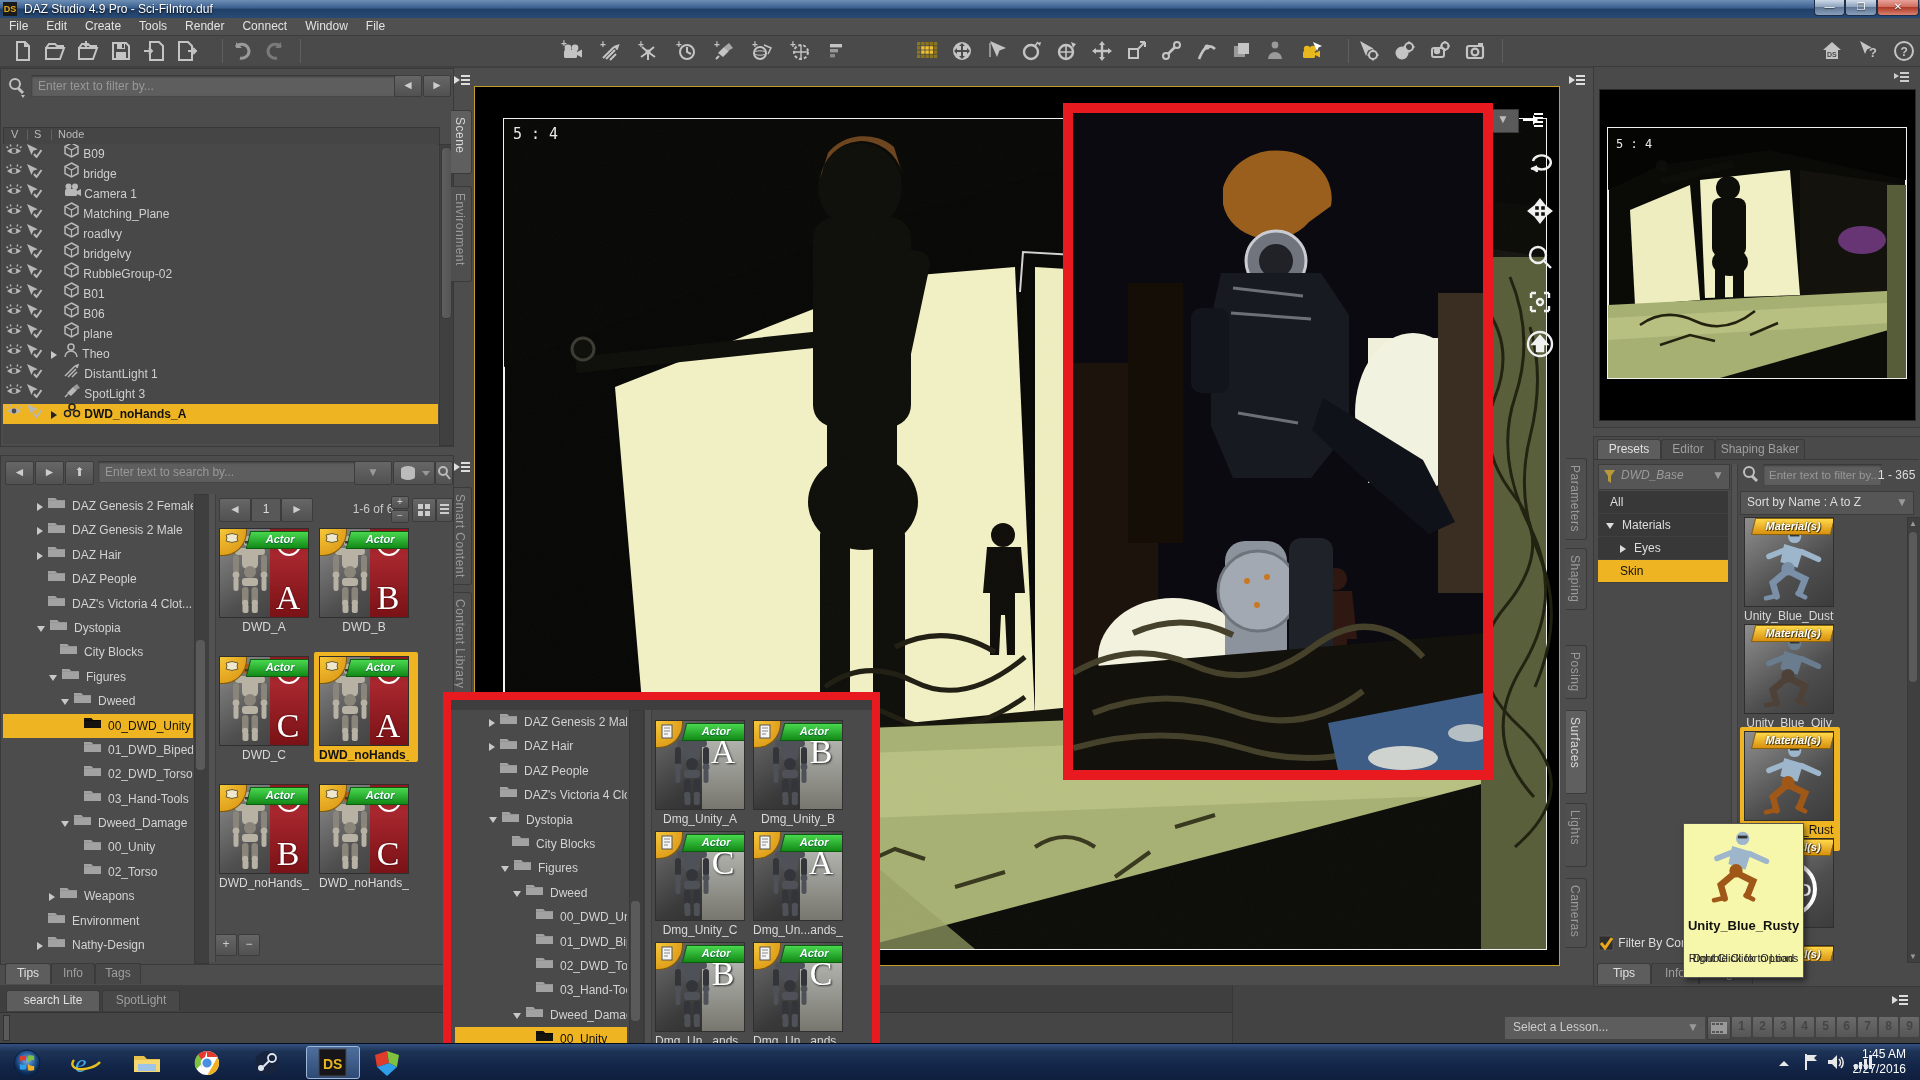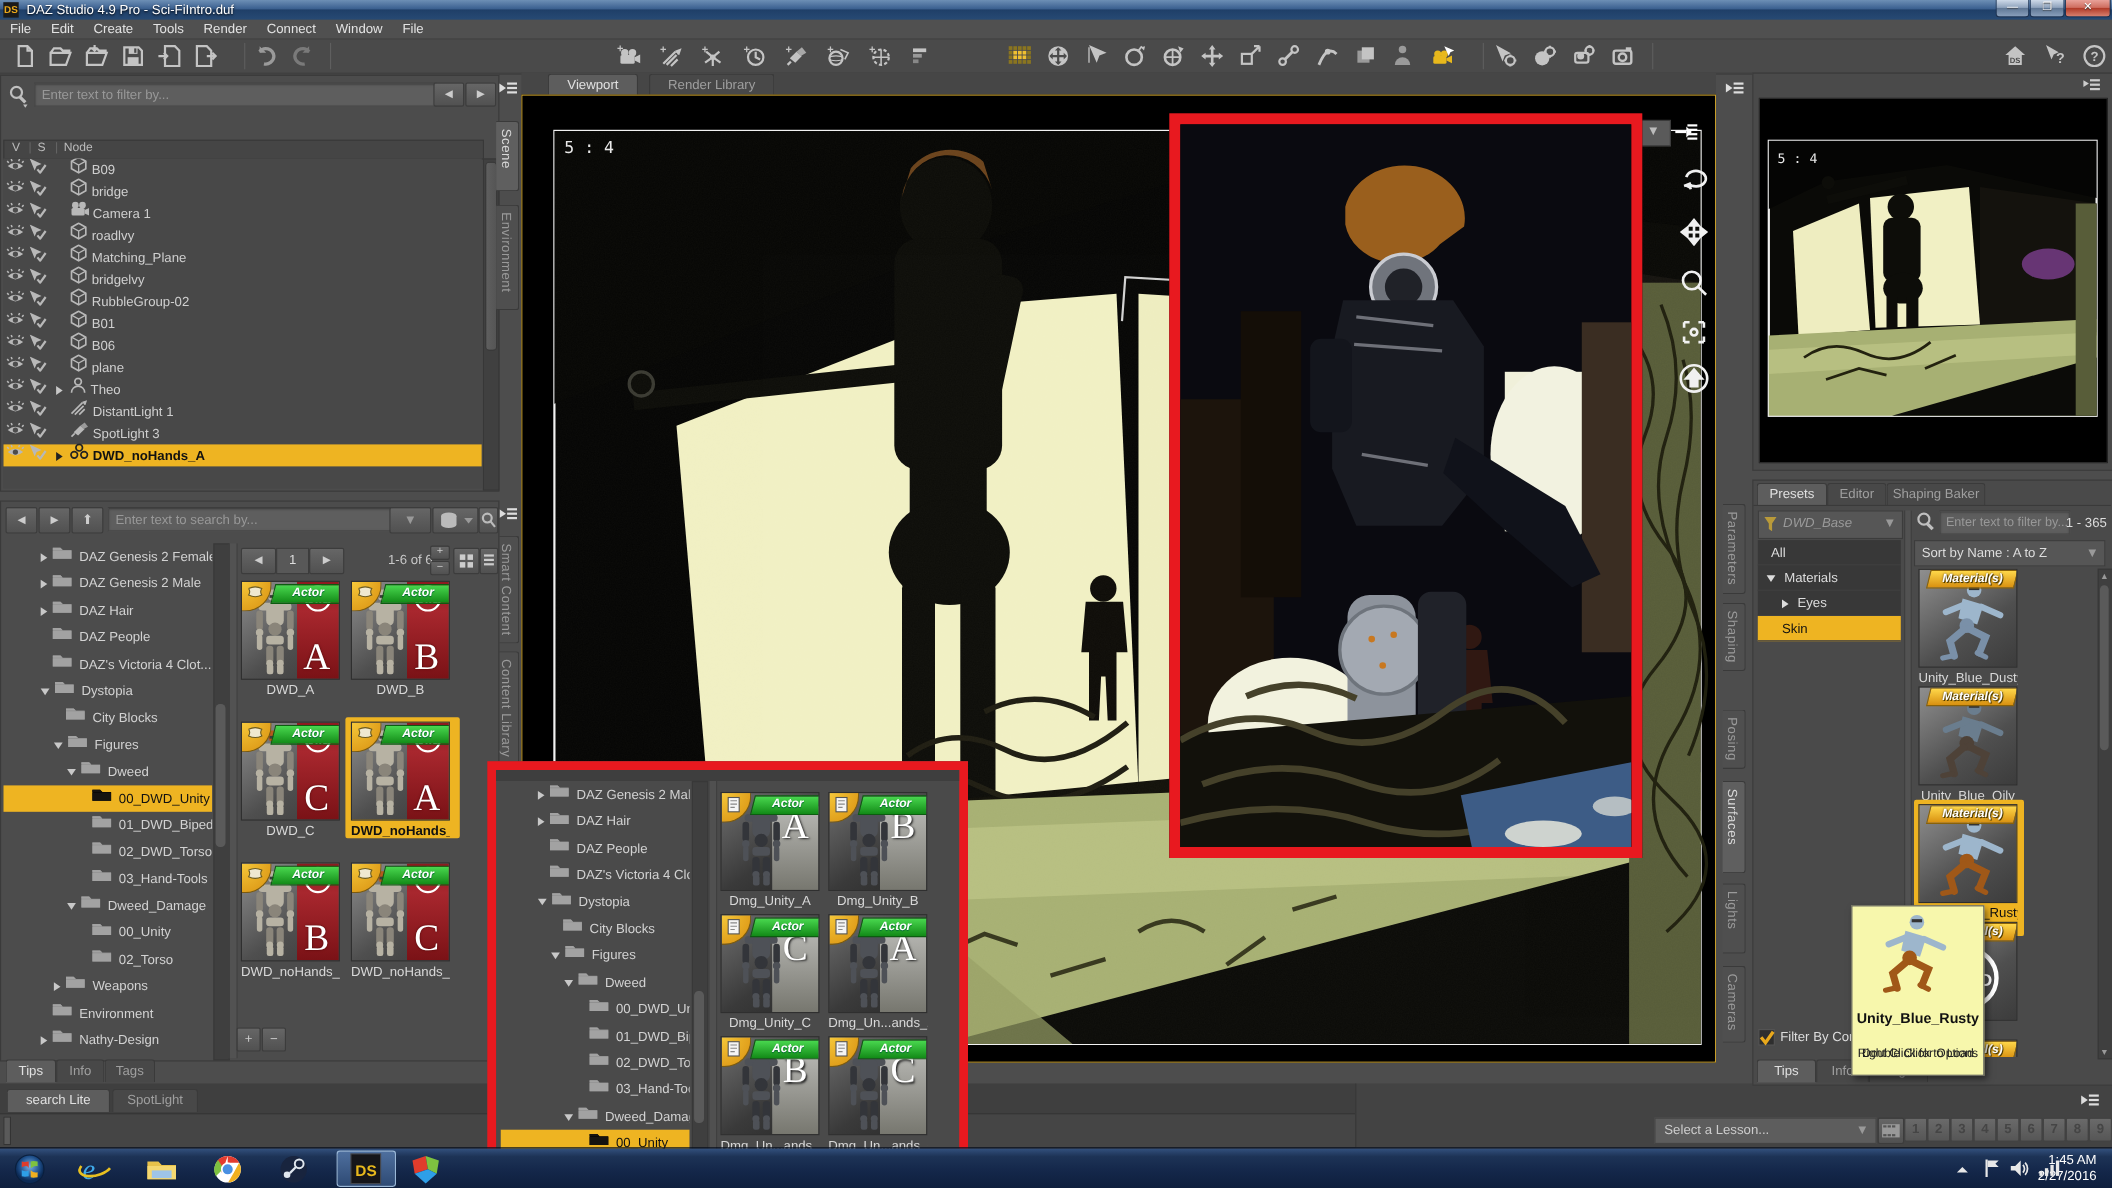--- a/index.html
+++ b/index.html
@@ -383,32 +383,32 @@
         <div class="srow"><span style="display:inline-block;width:22px;text-align:center"><svg width="18" height="14">
               <path d="M2 7 Q9 1 16 7 Q9 13 2 7 Z" fill="#b8b8b8"></path>
               <circle cx="9" cy="7" r="2.4" fill="#4c4c4c"></circle>
               <path d="M3 4 l-1.5 -1.5 M6 2.6 l-.8 -2 M12 2.6 l.8 -2 M15 4 l1.5 -1.5" stroke="#b8b8b8" stroke-width="1.4"></path>
             </svg></span><span style="display:inline-block;width:24px"><svg width="18" height="14">
               <path d="M2 0 l4.5 11 l1.8 -4.2 l4.5 -1.6 z" fill="#b8b8b8"></path>
               <path d="M9 10 l2.5 3 l5 -7" stroke="#b8b8b8" stroke-width="2" fill="none"></path>
             </svg></span><span style="display:inline-block;width:14px;text-align:center"></span><span class="sicon"><svg width="17" height="17">
               <path d="M8.5 1 L15 4.5 L15 11.5 L8.5 15 L2 11.5 L2 4.5 Z" fill="none" stroke="#b8b8b8" stroke-width="1.5"></path>
               <path d="M2 4.5 L8.5 8 L15 4.5 M8.5 8 L8.5 15" stroke="#b8b8b8" stroke-width="1.2" fill="none"></path>
-            </svg></span> <span class="lbl">roadlvy</span></div>
+            </svg></span> <span class="lbl">Matching_Plane</span></div>
         <div class="srow"><span style="display:inline-block;width:22px;text-align:center"><svg width="18" height="14">
               <path d="M2 7 Q9 1 16 7 Q9 13 2 7 Z" fill="#b8b8b8"></path>
               <circle cx="9" cy="7" r="2.4" fill="#4c4c4c"></circle>
               <path d="M3 4 l-1.5 -1.5 M6 2.6 l-.8 -2 M12 2.6 l.8 -2 M15 4 l1.5 -1.5" stroke="#b8b8b8" stroke-width="1.4"></path>
             </svg></span><span style="display:inline-block;width:24px"><svg width="18" height="14">
               <path d="M2 0 l4.5 11 l1.8 -4.2 l4.5 -1.6 z" fill="#b8b8b8"></path>
               <path d="M9 10 l2.5 3 l5 -7" stroke="#b8b8b8" stroke-width="2" fill="none"></path>
             </svg></span><span style="display:inline-block;width:14px;text-align:center"></span><span class="sicon"><svg width="17" height="17">
               <path d="M8.5 1 L15 4.5 L15 11.5 L8.5 15 L2 11.5 L2 4.5 Z" fill="none" stroke="#b8b8b8" stroke-width="1.5"></path>
               <path d="M2 4.5 L8.5 8 L15 4.5 M8.5 8 L8.5 15" stroke="#b8b8b8" stroke-width="1.2" fill="none"></path>
-            </svg></span> <span class="lbl">Matching_Plane</span></div>
+            </svg></span> <span class="lbl">roadlvy</span></div>
         <div class="srow"><span style="display:inline-block;width:22px;text-align:center"><svg width="18" height="14">
               <path d="M2 7 Q9 1 16 7 Q9 13 2 7 Z" fill="#b8b8b8"></path>
               <circle cx="9" cy="7" r="2.4" fill="#4c4c4c"></circle>
               <path d="M3 4 l-1.5 -1.5 M6 2.6 l-.8 -2 M12 2.6 l.8 -2 M15 4 l1.5 -1.5" stroke="#b8b8b8" stroke-width="1.4"></path>
             </svg></span><span style="display:inline-block;width:24px"><svg width="18" height="14">
               <path d="M2 0 l4.5 11 l1.8 -4.2 l4.5 -1.6 z" fill="#b8b8b8"></path>
               <path d="M9 10 l2.5 3 l5 -7" stroke="#b8b8b8" stroke-width="2" fill="none"></path>
             </svg></span><span style="display:inline-block;width:14px;text-align:center"></span><span class="sicon"><svg width="17" height="17">
               <path d="M8.5 1 L15 4.5 L15 11.5 L8.5 15 L2 11.5 L2 4.5 Z" fill="none" stroke="#b8b8b8" stroke-width="1.5"></path>
               <path d="M2 4.5 L8.5 8 L15 4.5 M8.5 8 L8.5 15" stroke="#b8b8b8" stroke-width="1.2" fill="none"></path>
@@ -948,24 +948,20 @@
         <div class="num-btn" style="left: 42px;">3</div>
         <div class="num-btn" style="left: 63px;">4</div>
         <div class="num-btn" style="left: 84px;">5</div>
         <div class="num-btn" style="left: 105px;">6</div>
         <div class="num-btn" style="left: 126px;">7</div>
         <div class="num-btn" style="left: 147px;">8</div>
         <div class="num-btn" style="left: 168px;">9</div>
       </div>
   </div>
 
-  <div id="vp-tab-strip" class="abs">
-    <div class="htab active" style="left:24px;top:1px;width:80px"><span>Viewport</span></div>
-    <div class="htab" style="left:116px;top:1px;width:112px"><span>Render Library</span></div>
-  </div>
   <div id="vp-canvas" class="abs">
     <svg width="1084" height="878" viewBox="0 0 1084 878">
       <defs>
         <filter id="grain1" x="0" y="0" width="100%" height="100%">
           <feTurbulence type="fractalNoise" baseFrequency="0.9" numOctaves="2" result="n"></feTurbulence>
           <feColorMatrix in="n" type="matrix" values="0 0 0 0 0.9  0 0 0 0 0.9  0 0 0 0 0.7  0 0 0 0.6 0"></feColorMatrix>
           <feComposite operator="in" in2="SourceGraphic"></feComposite>
         </filter>
       </defs>
       <rect x="0" y="0" width="1084" height="878" fill="#000"></rect>

